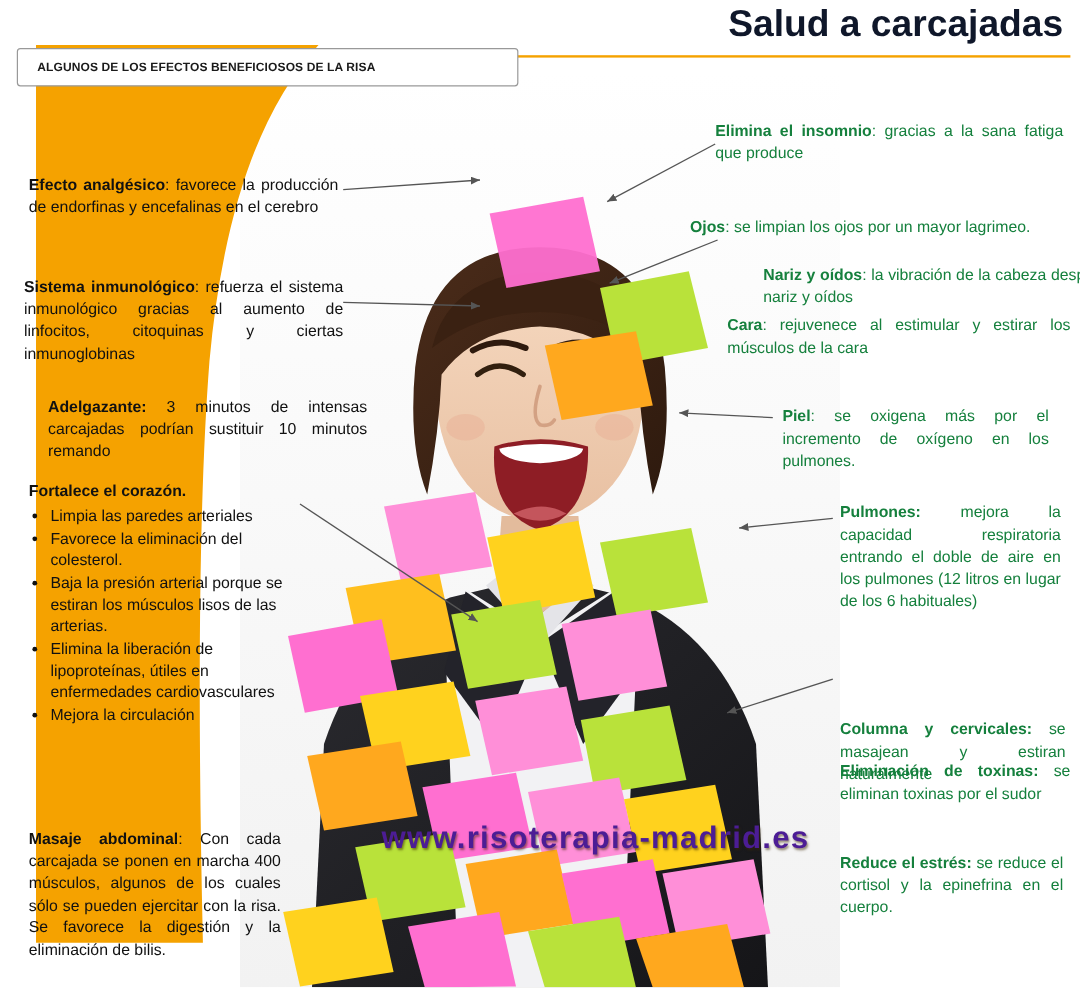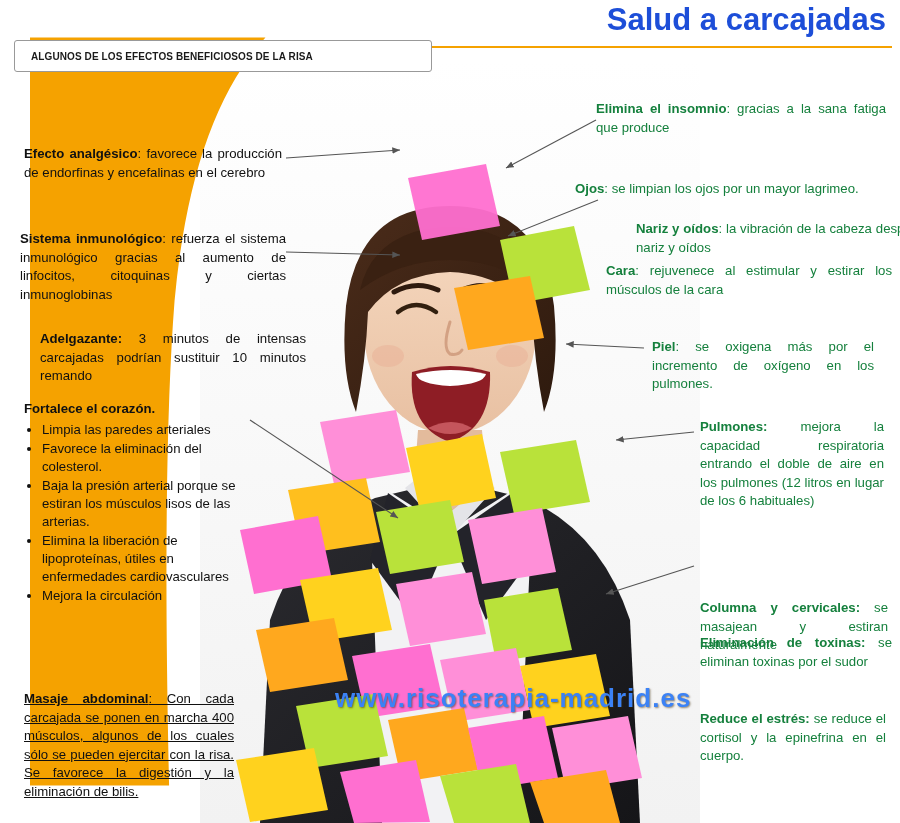--- a/index.html
+++ b/index.html
@@ -42,21 +42,21 @@
     height: 763px;
     z-index: 0;
     overflow: hidden;
   }
 
   
   .header-title {
     position: absolute;
     right: 14px;
     top: 2px;
-    color: #1d4ed8;
+    color: #0f172a;
     font-size: 31px;
     font-weight: bold;
     letter-spacing: 0px;
     z-index: 20;
     font-family: "Liberation Sans", sans-serif;
   }
   .header-rule {
     position: absolute;
     left: 430px;
     top: 46px;
@@ -129,27 +129,26 @@
     z-index: 14;
     pointer-events: none;
   }
 
   
   .watermark {
     position: absolute;
     left: 318px;
     top: 683px;
     z-index: 18;
-    color: #3b82f6;
+    color: #4c1d95;
     font-size: 26px;
     font-weight: bold;
     font-family: "Liberation Sans", sans-serif;
     letter-spacing: 1px;
     text-shadow: 1px 1px 2px rgba(60,40,0,.55);
-    margin-left: 17px;
   }
 </style>
 </head>
 <body>
 
 <div id="page">
 
   <div class="photo">
     <svg width="500" height="763" viewBox="0 0 500 763">
       <defs>
@@ -279,21 +278,21 @@
     <b>Fortalece el corazón.</b>
     <ul class="bullets">
       <li>Limpia las paredes arteriales</li>
       <li>Favorece la eliminación del colesterol.</li>
       <li>Baja la presión arterial porque se estiran los músculos lisos de las arterias.</li>
       <li>Elimina la liberación de lipoproteínas, útiles en enfermedades cardiovasculares</li>
       <li>Mejora la circulación</li>
     </ul>
   </div>
 
-  <div class="tb" style="left:24px; top:690px; width:210px;text-decoration:underline;">
+  <div class="tb" style="left:24px; top:690px; width:210px;">
     <b>Masaje abdominal</b><span>: Con cada carcajada se ponen en marcha 400 músculos, algunos de los cuales sólo se pueden ejercitar con la risa. Se favorece la digestión y la eliminación de bilis.</span>
   </div>
 
   <div class="tb-right" style="left:596px; top:100px; width:290px;">
     <b>Elimina el insomnio</b><span>: gracias a la sana fatiga que produce</span>
   </div>
 
   <div class="tb-right" style="left:575px; top:180px; width:286px;">
     <b>Ojos</b><span>: se limpian los ojos por un mayor lagrimeo.</span>
   </div>

